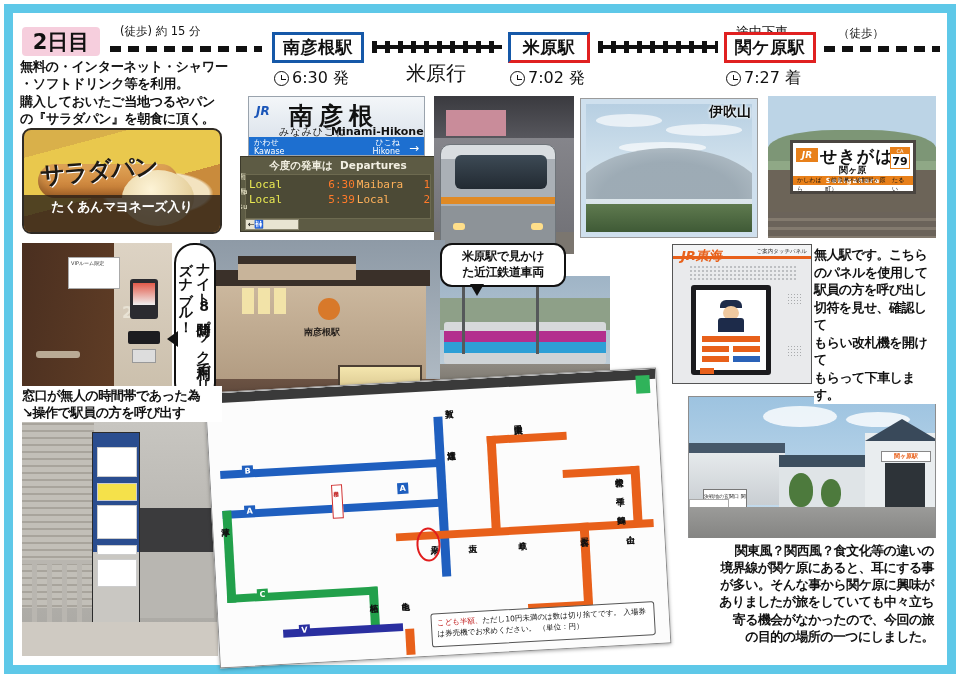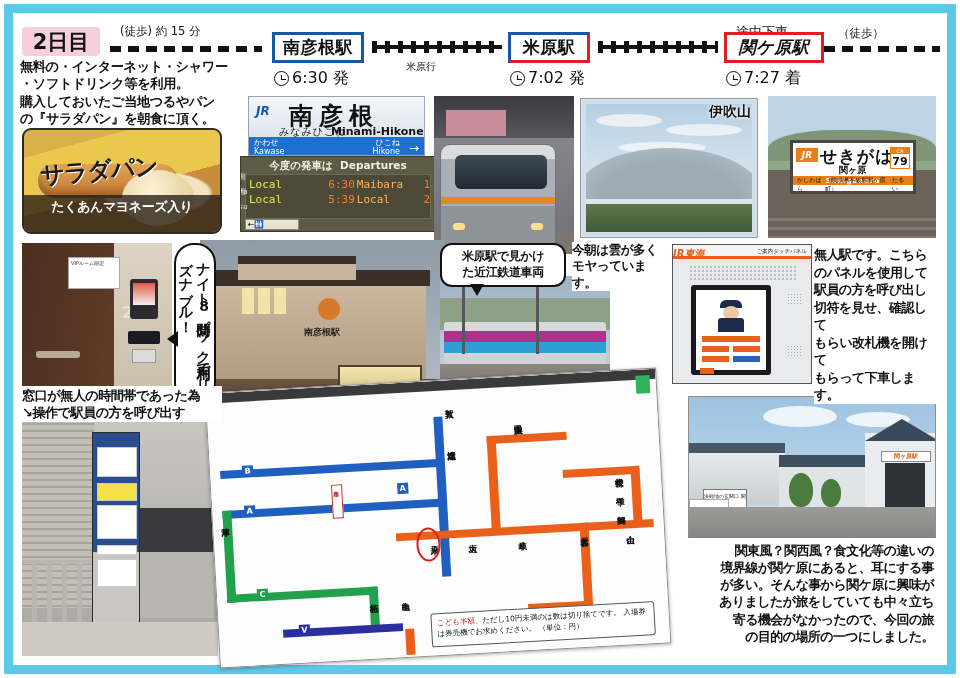--- a/index.html
+++ b/index.html
@@ -127,21 +127,21 @@
   }
   .clock-ico::before {
     content:""; position:absolute; left:6px; top:3px;
     width:1.4px; height:5px; background:#111;
   }
   .clock-ico::after {
     content:""; position:absolute; left:6.5px; top:7px;
     width:4px; height:1.4px; background:#111;
   }
   .dest-label {
-    position:absolute; font-size:10px; color:#111; white-space:nowrap;
+    position:absolute; font-size:20px; color:#111; white-space:nowrap;
   }
   .getoff-label {
     position:absolute; font-size:13px; color:#111; white-space:nowrap;
   }
 
   
   
   #photo-saladpan { left:22px; top:128px; width:200px; height:106px;
     border-radius: 9px; border:2px solid #2f2a24; background:#6b4a30; }
   .sp-wrap { position:absolute; inset:0;
@@ -316,21 +316,21 @@
     border-radius:3px; }
   .ot-ground { position:absolute; left:0; bottom:0; width:100%; height:34px;
     background:linear-gradient(180deg,#8f8a82,#6e6a62); }
   .ot-pole { position:absolute; width:3px; background:#55585a; top:0; }
 
   
   #photo-touchpanel { left:672px; top:244px; width:140px; height:140px;
     border:1px solid #555; background:#e9eaec; }
   .tp-top { position:absolute; left:0; top:0; width:100%; height:14px;
     background:#f3f4f5; border-bottom:3px solid #e8601a; }
-  .tp-jr { position:absolute; left:0; top:2px; font-size:10px; font-weight:900;
+  .tp-jr { position:absolute; left:8px; top:2px; font-size:13px; font-weight:900;
     color:#e8601a; font-style:italic;text-align:center; }
   .tp-lbl { position:absolute; right:4px; top:3px; font-size:5.5px; color:#333; }
   .tp-speaker { position:absolute; left:16px; top:20px; width:108px; height:16px;
     background: radial-gradient(circle, #bdbfc2 1px, transparent 1px) 0 0/4px 4px; }
   .tp-screenframe { position:absolute; left:18px; top:40px; width:80px; height:90px;
     background:#1b1b1e; border-radius:3px; padding:4px; }
   .tp-screen { position:absolute; left:5px; top:5px; right:5px; bottom:5px;
     background:#fff; }
   .tp-staff { position:absolute; left:50%; top:10px; transform:translateX(-50%);
     width:26px; height:30px; }
@@ -507,21 +507,21 @@
       </div>
     <div class="time-row" style="left:400px; top:44px;">
       <span class="clock-ico"></span>
       <span>7:02 発</span>
     </div>
 
     <div class="train-line" style="left:488px; top:21px; width:120px;"></div>
     <div class="train-ties" style="left:488px; top:17px; width:120px;"></div>
 
     <div class="getoff-label" style="left:626px; top:-1px;">途中下車</div>
-    <div class="stn-box red" style="left:614px; top:8px; width:100px; height:31px;font-style:italic;">関ケ原駅</div>
+    <div class="stn-box red" style="left:614px; top:8px; width:92px; height:31px;">関ケ原駅</div>
     <div class="time-row" style="left:616px; top:44px;">
       <span class="clock-ico"></span>
       <span>7:27 着</span>
     </div>
 
     <div class="walk-label" style="left:728px; top:2px;">（徒歩）</div>
     <div class="walk-dash" style="left:714px; top:22px; width:116px;"></div>
   </div>
 
   <div class="photo" id="photo-saladpan">
@@ -773,22 +773,20 @@
     <div class="sb-banner">決戦地の玄関口 関ヶ原</div>
     <div class="sb-van"></div>
     <div class="sb-road"></div>
   </div>
 
   <div class="cap-box handw" id="cap-night">ナイト8時間パック利用でリーズナブル！</div>
   <div class="cap-box handw" id="cap-madoguchi">窓口が無人の時間帯であった為
 ↘操作で駅員の方を呼び出す</div>
   <div class="cap-box handw" id="cap-omi">米原駅で見かけ
 た近江鉄道車両</div>
-  <div class="cap-box handw" id="cap-kumo">今朝は雲が多く
-モヤっています。</div>
   <div class="cap-box handw" id="cap-mujin">無人駅です。こちら
 のパネルを使用して
 駅員の方を呼び出し
 切符を見せ、確認して
 もらい改札機を開けて
 もらって下車します。</div>
   <div class="cap-box handw" id="cap-kanto">関東風？関西風？食文化等の違いの
 境界線が関ケ原にあると、耳にする事
 が多い。そんな事から関ケ原に興味が
 ありましたが旅をしていても中々立ち

